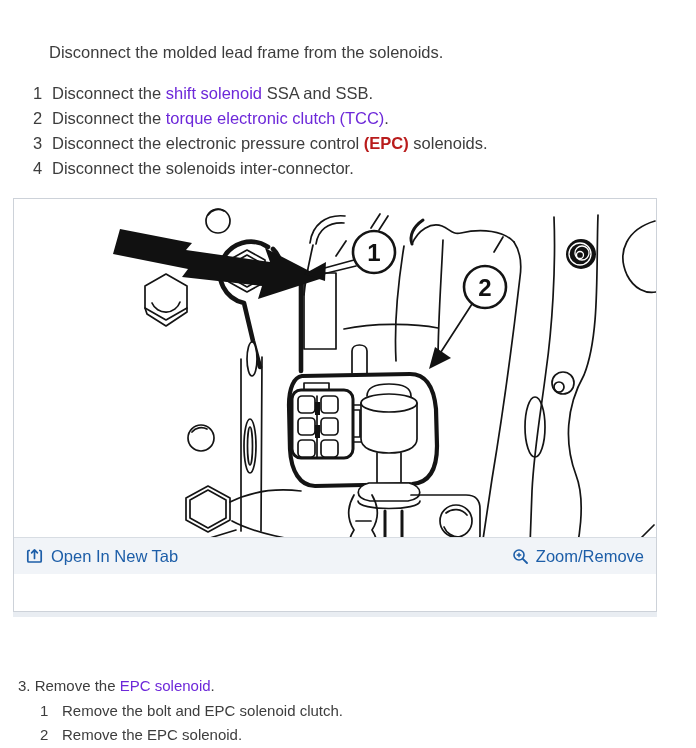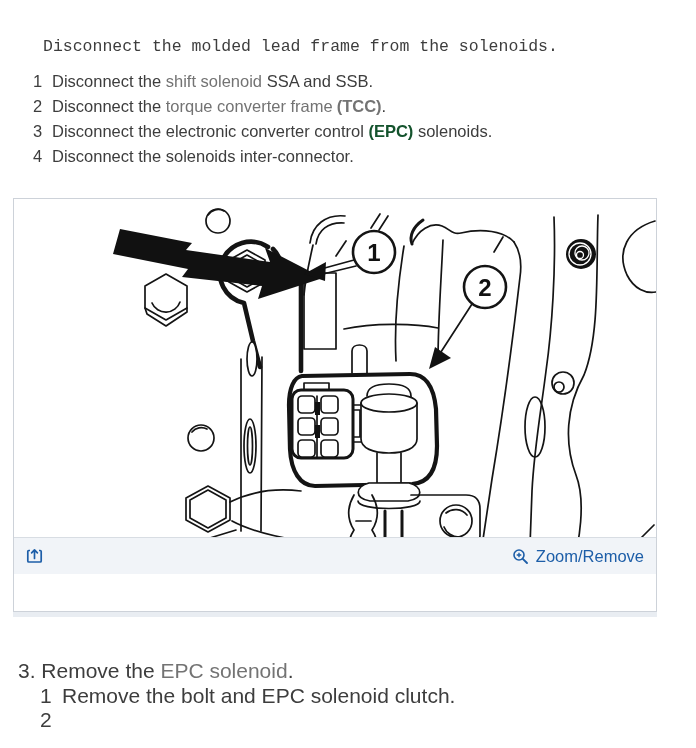--- a/index.html
+++ b/index.html
@@ -2,44 +2,44 @@
 <html><head>
 <meta charset="utf-8">
 <style>
   html,body{margin:0;padding:0;}
   body{
     width:696px;height:748px;background:#ffffff;position:relative;overflow:hidden;
     font-family:"Liberation Sans",sans-serif;color:#3d3d3d;
     -webkit-font-smoothing:antialiased;
   }
   .top-text{position:absolute;left:33px;top:24px;font-size:16.5px;line-height:25px;}
-  .top-text p{margin:10px;font-family:Liberation Mono, monospace;}
+  .top-text p{margin:16px;}
   .step{display:flex;}
   .step .num{width:19px;flex:0 0 19px;}
-  a.lnk{color:#737373;text-decoration:none;cursor:pointer;}
-  .lnkbold{font-weight:bold;margin-left:4px;}
-  b.darkbold{color:#14532d;font-weight:bold;}
+  a.lnk{color:#6d28d9;text-decoration:none;cursor:pointer;}
+  .lnkbold{font-weight:normal;margin-left:4px;}
+  b.darkbold{color:#b91c1c;font-weight:bold;}
 
   .card{
     position:absolute;left:13px;top:198px;width:644px;height:414px;
     border:1px solid #cdd2d9;box-sizing:border-box;background:#ffffff;
   }
   .fig-area{position:relative;width:642px;height:375px;background:#ffffff;overflow:hidden;}
   .fig-toolbar{
     position:absolute;left:0;bottom:0;width:642px;height:37px;box-sizing:border-box;
     border-top:1px solid #d8dde3;background:#f1f4f8;
     display:flex;align-items:center;justify-content:space-between;padding:0 12px;
   }
   .tb-link{
     display:flex;align-items:center;gap:7px;color:#1d5ea8;font-size:16.5px;
     text-decoration:none;cursor:pointer;
   }
   .card-shadow{position:absolute;left:13px;top:612px;width:644px;height:5px;background:#e9edf2;}
 
-  .bottom-text{position:absolute;left:18px;top:659px;font-size:21px;line-height:24.5px;}
+  .bottom-text{position:absolute;left:18px;top:674px;font-size:15px;line-height:24.5px;}
   .bottom-text p{margin:0;}
   .bottom-steps{margin-left:22px;}
   .bottom-steps .num{width:22px;flex:0 0 22px;}
 
   
   svg.diagram{display:block;}
   .s{fill:none;stroke:#141414;stroke-width:1.7;stroke-linecap:round;stroke-linejoin:round;}
   .th{fill:none;stroke:#141414;stroke-width:3;stroke-linecap:round;stroke-linejoin:round;}
   .xh{fill:none;stroke:#141414;stroke-width:4.6;stroke-linecap:round;stroke-linejoin:round;}
   .wf{fill:#ffffff;}
@@ -52,25 +52,25 @@
 <body>
 
 <section class="top-text">
   <p>Disconnect the molded lead frame from the solenoids.</p>
   <div class="step">
     <span class="num">1</span>
     <span><span>Disconnect the </span><a class="lnk">shift solenoid</a><span> SSA and SSB.</span></span>
   </div>
   <div class="step">
     <span class="num">2</span>
-    <span><span>Disconnect the </span><a class="lnk"><span>torque converter frame</span><span class="lnkbold">(TCC)</span></a><span>.</span></span>
+    <span><span>Disconnect the </span><a class="lnk"><span>torque electronic clutch</span><span class="lnkbold">(TCC)</span></a><span>.</span></span>
   </div>
   <div class="step">
     <span class="num">3</span>
-    <span><span>Disconnect the electronic converter control </span><b class="darkbold">(EPC)</b><span> solenoids.</span></span>
+    <span><span>Disconnect the electronic pressure control </span><b class="darkbold">(EPC)</b><span> solenoids.</span></span>
   </div>
   <div class="step">
     <span class="num">4</span>
     <span>Disconnect the solenoids inter-connector.</span>
   </div>
 </section>
 
 <div class="card">
   <div class="fig-area">
     <svg class="diagram" width="642" height="375" viewBox="0 0 642 375" xmlns="http://www.w3.org/2000/svg">
@@ -203,20 +203,21 @@
       </g>
       <text class="figlabel" x="24" y="368">A0037358</text>
     </svg>
 
     <div class="fig-toolbar">
       <a class="tb-link">
         <svg width="18" height="18" viewBox="0 0 18 18">
           <path d="M4,3.5 L2.8,3.5 Q1.8,3.5 1.8,4.5 L1.8,14 Q1.8,15 2.8,15 L14.2,15 Q15.2,15 15.2,14 L15.2,4.5 Q15.2,3.5 14.2,3.5 L13,3.5" fill="none" stroke="#1d5ea8" stroke-width="1.7"></path>
           <path d="M8.5,11.5 L8.5,3.2 M5.6,5.8 L8.5,2.8 L11.4,5.8" fill="none" stroke="#1d5ea8" stroke-width="1.7" stroke-linecap="round" stroke-linejoin="round"></path>
         </svg>
+        <span>Open In New Tab</span>
       </a>
       <a class="tb-link">
         <svg width="17" height="17" viewBox="0 0 17 17">
           <circle cx="7" cy="7" r="5" fill="none" stroke="#1d5ea8" stroke-width="1.6"></circle>
           <line x1="10.8" y1="10.8" x2="15" y2="15" stroke="#1d5ea8" stroke-width="1.9" stroke-linecap="round"></line>
           <path d="M4.7,7 L9.3,7 M7,4.7 L7,9.3" stroke="#1d5ea8" stroke-width="1.4"></path>
         </svg>
         <span>Zoom/Remove</span>
       </a>
     </div>
@@ -226,15 +227,16 @@
 
 <section class="bottom-text">
   <p><span>3. Remove the </span><a class="lnk">EPC solenoid</a><span>.</span></p>
   <div class="bottom-steps">
     <div class="step">
       <span class="num">1</span>
       <span>Remove the bolt and EPC solenoid clutch.</span>
     </div>
     <div class="step">
       <span class="num">2</span>
+      <span>Remove the EPC solenoid.</span>
     </div>
   </div>
 </section>
 
 </body></html>

